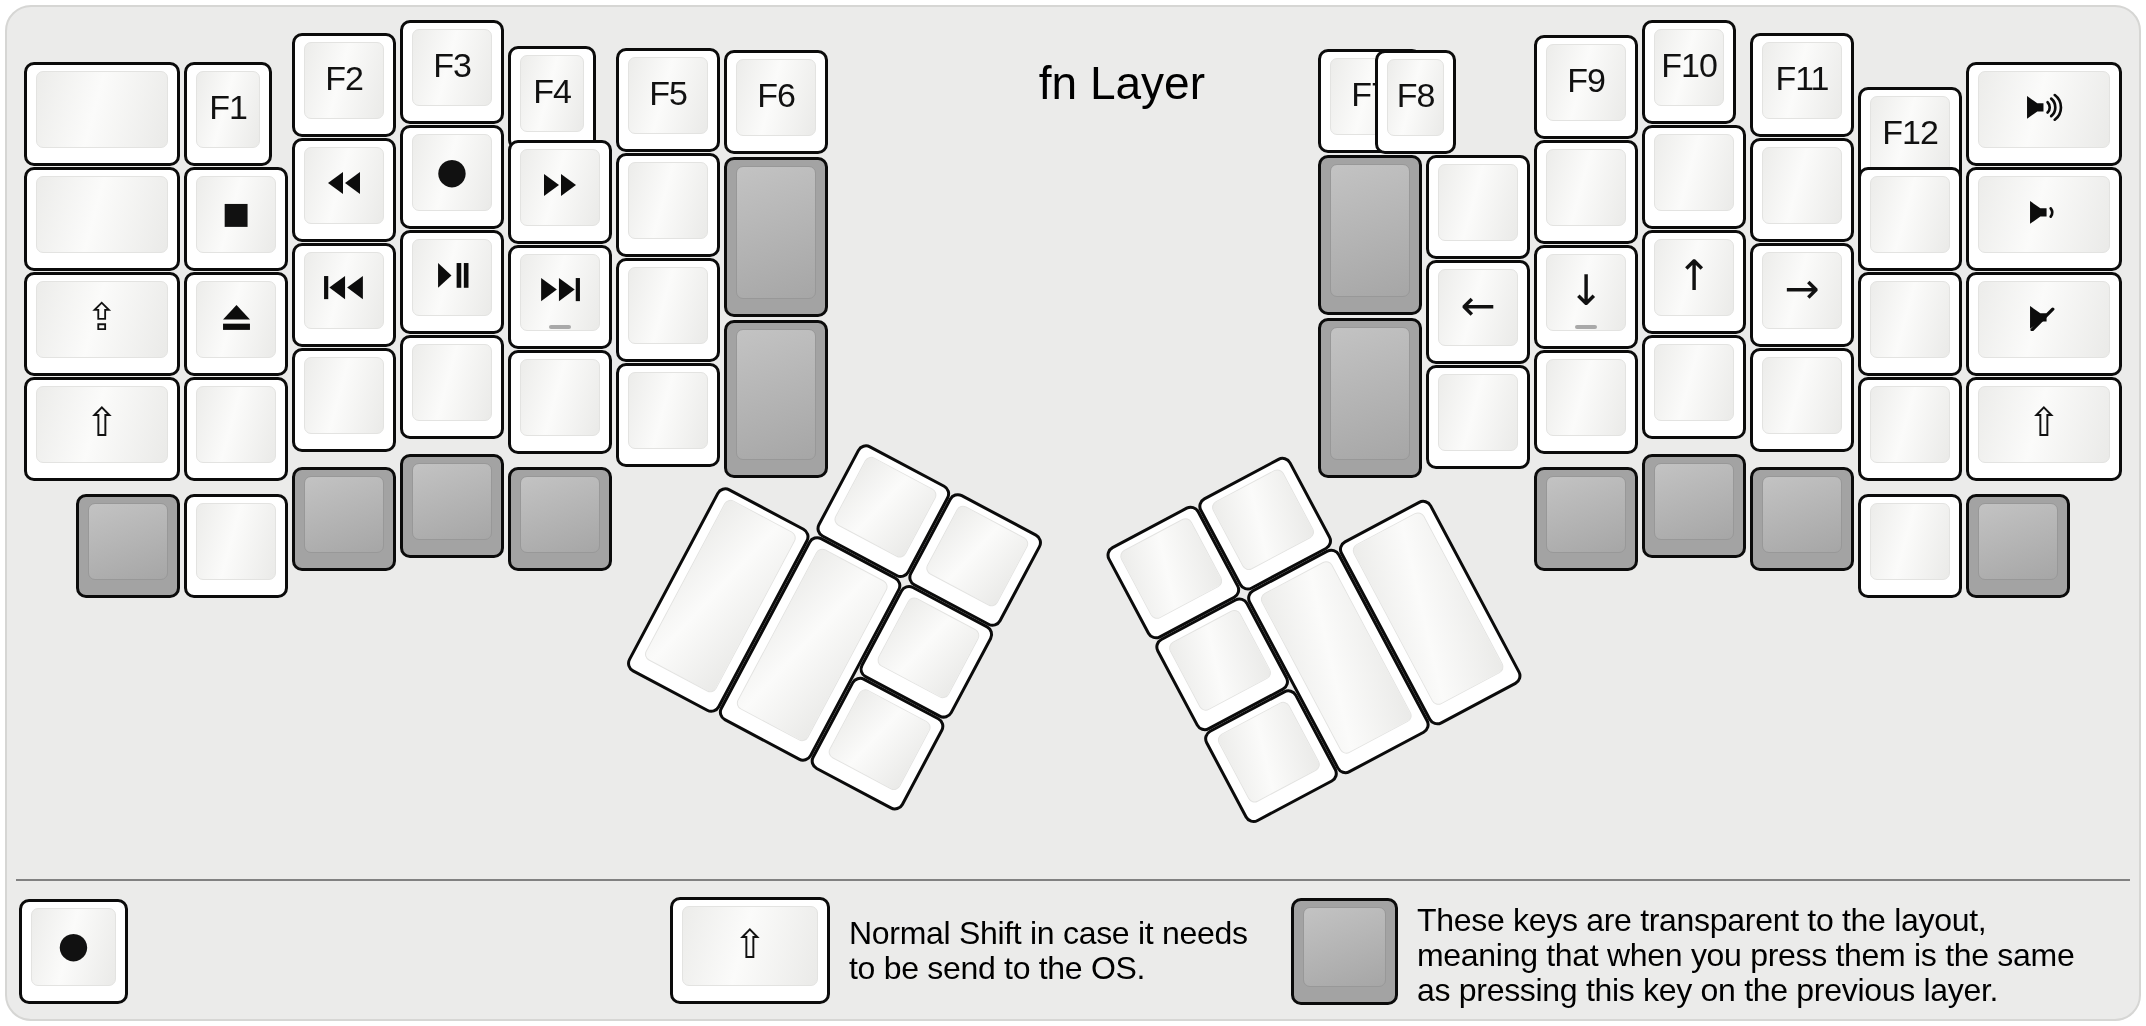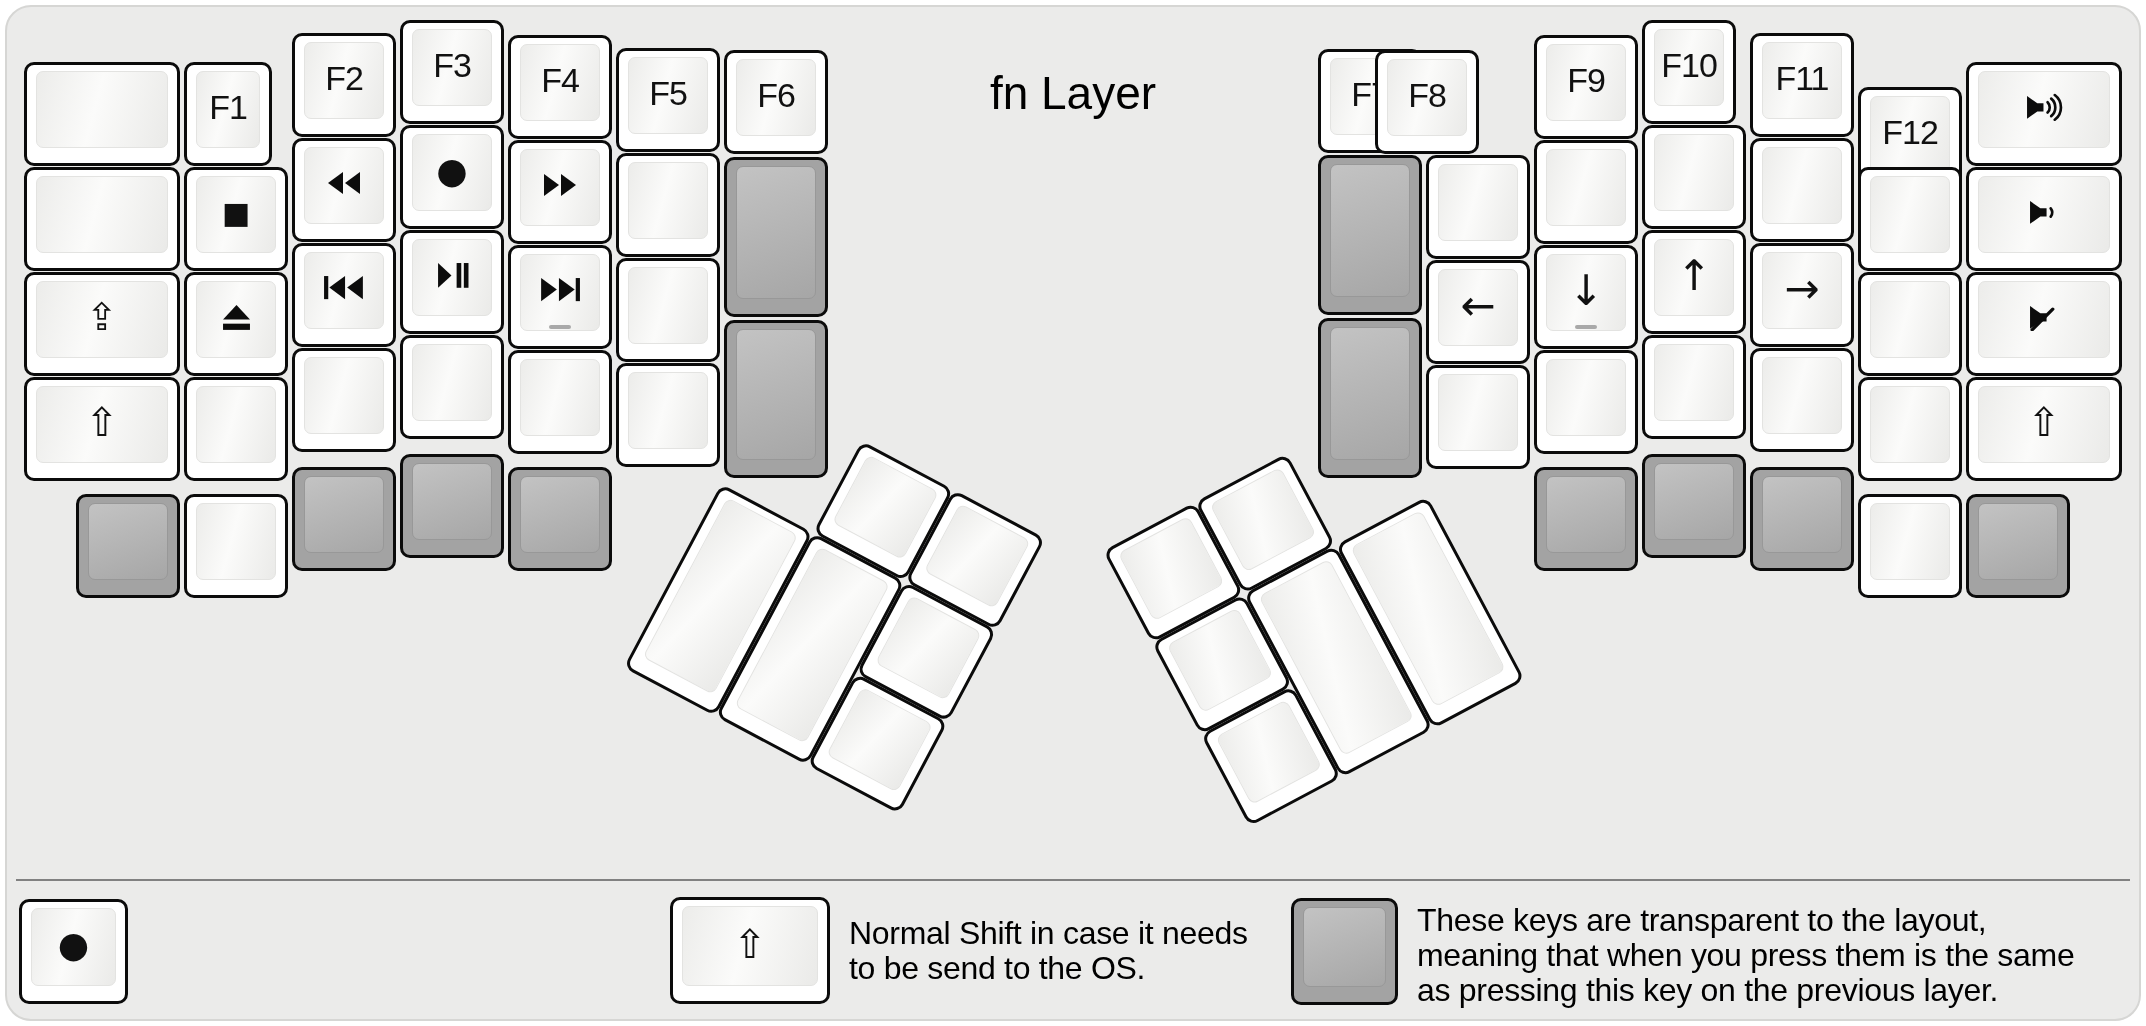--- a/index.html
+++ b/index.html
@@ -1,21 +1,21 @@
 <!DOCTYPE html>
 <html><head>
 <meta charset="utf-8">
 <style>
   html,body{margin:0;padding:0;background:#ffffff;}
   #canvas{position:relative;width:2146px;height:1026px;background:#ffffff;overflow:hidden;
           font-family:"Liberation Sans",sans-serif;}
   #board{position:absolute;left:5px;top:5px;width:2132px;height:1012px;background:#ebebea;
          border:2px solid #d6d6d4;border-radius:26px;}
   #divider{position:absolute;left:16px;right:16px;top:879px;height:2px;background:#6e6e6e;opacity:.85;}
-  #layer-title{position:absolute;left:941px;top:66px;width:264px;text-align:center;
+  #layer-title{position:absolute;left:941px;top:56px;width:264px;text-align:right;
          font-size:46px;color:#000;}
   
   .key{position:absolute;box-sizing:border-box;background:#ffffff;border:3px solid #0b0b0b;
        border-radius:10px;}
   .key .cap{position:absolute;left:9px;right:9px;top:6px;bottom:15px;border-radius:7px;
        background:linear-gradient(105deg,#ececea 0%,#fbfbfa 45%,#eaeae8 100%);
        border:1.5px solid #e3e3e1;}
   .key.gray{background:#a3a3a3;}
   .key.gray .cap{background:linear-gradient(160deg,#c3c3c3 0%,#a6a6a6 100%);border-color:#989898;}
   .key .lab{position:absolute;left:0;right:0;top:0;bottom:14px;display:flex;align-items:center;
@@ -111,21 +111,21 @@
           <svg width="33" viewBox="0 0 32 26">
             <polygon points="2,1 15,13 2,25" fill="#0c0c0c"></polygon>
             <rect x="20" y="1" width="4.5" height="24" fill="#0c0c0c"></rect>
             <rect x="27" y="1" width="4.5" height="24" fill="#0c0c0c"></rect>
           </svg>
         </div>
       </div>
       <div class="key white" style="left: 400px; top: 335px; width: 104px; height: 104px;">
         <div class="cap"></div>
       </div>
-      <div class="key white" style="left: 508px; top: 35px; width: 104px; height: 104px;">
+      <div class="key white" style="left: 508px; top: 46px; width: 88px; height: 104px;">
         <div class="cap"></div>
         <div class="lab txt">F4</div>
       </div>
       <div class="key white" style="left: 508px; top: 140px; width: 104px; height: 104px;">
         <div class="cap"></div>
         <div class="lab">
           <svg width="36" viewBox="0 0 36 24">
             <polygon points="2,1 17,12 2,23" fill="#0c0c0c"></polygon>
             <polygon points="19,1 34,12 19,23" fill="#0c0c0c"></polygon>
           </svg>
@@ -186,21 +186,21 @@
       <div class="key white" style="left: 1318px; top: 49px; width: 104px; height: 104px;">
         <div class="cap"></div>
         <div class="lab txt">F7</div>
       </div>
       <div class="key gray" style="left: 1318px; top: 155px; width: 104px; height: 160px;">
         <div class="cap"></div>
       </div>
       <div class="key gray" style="left: 1318px; top: 318px; width: 104px; height: 160px;">
         <div class="cap"></div>
       </div>
-      <div class="key white" style="left: 1375px; top: 50px; width: 104px; height: 104px;">
+      <div class="key white" style="left: 1375px; top: 50px; width: 81px; height: 104px;">
         <div class="cap"></div>
         <div class="lab txt">F8</div>
       </div>
       <div class="key white" style="left: 1426px; top: 155px; width: 104px; height: 104px;">
         <div class="cap"></div>
       </div>
       <div class="key white" style="left: 1426px; top: 260px; width: 104px; height: 104px;">
         <div class="cap"></div>
         <div class="lab" style="font-size: 42px;">←</div>
       </div>

